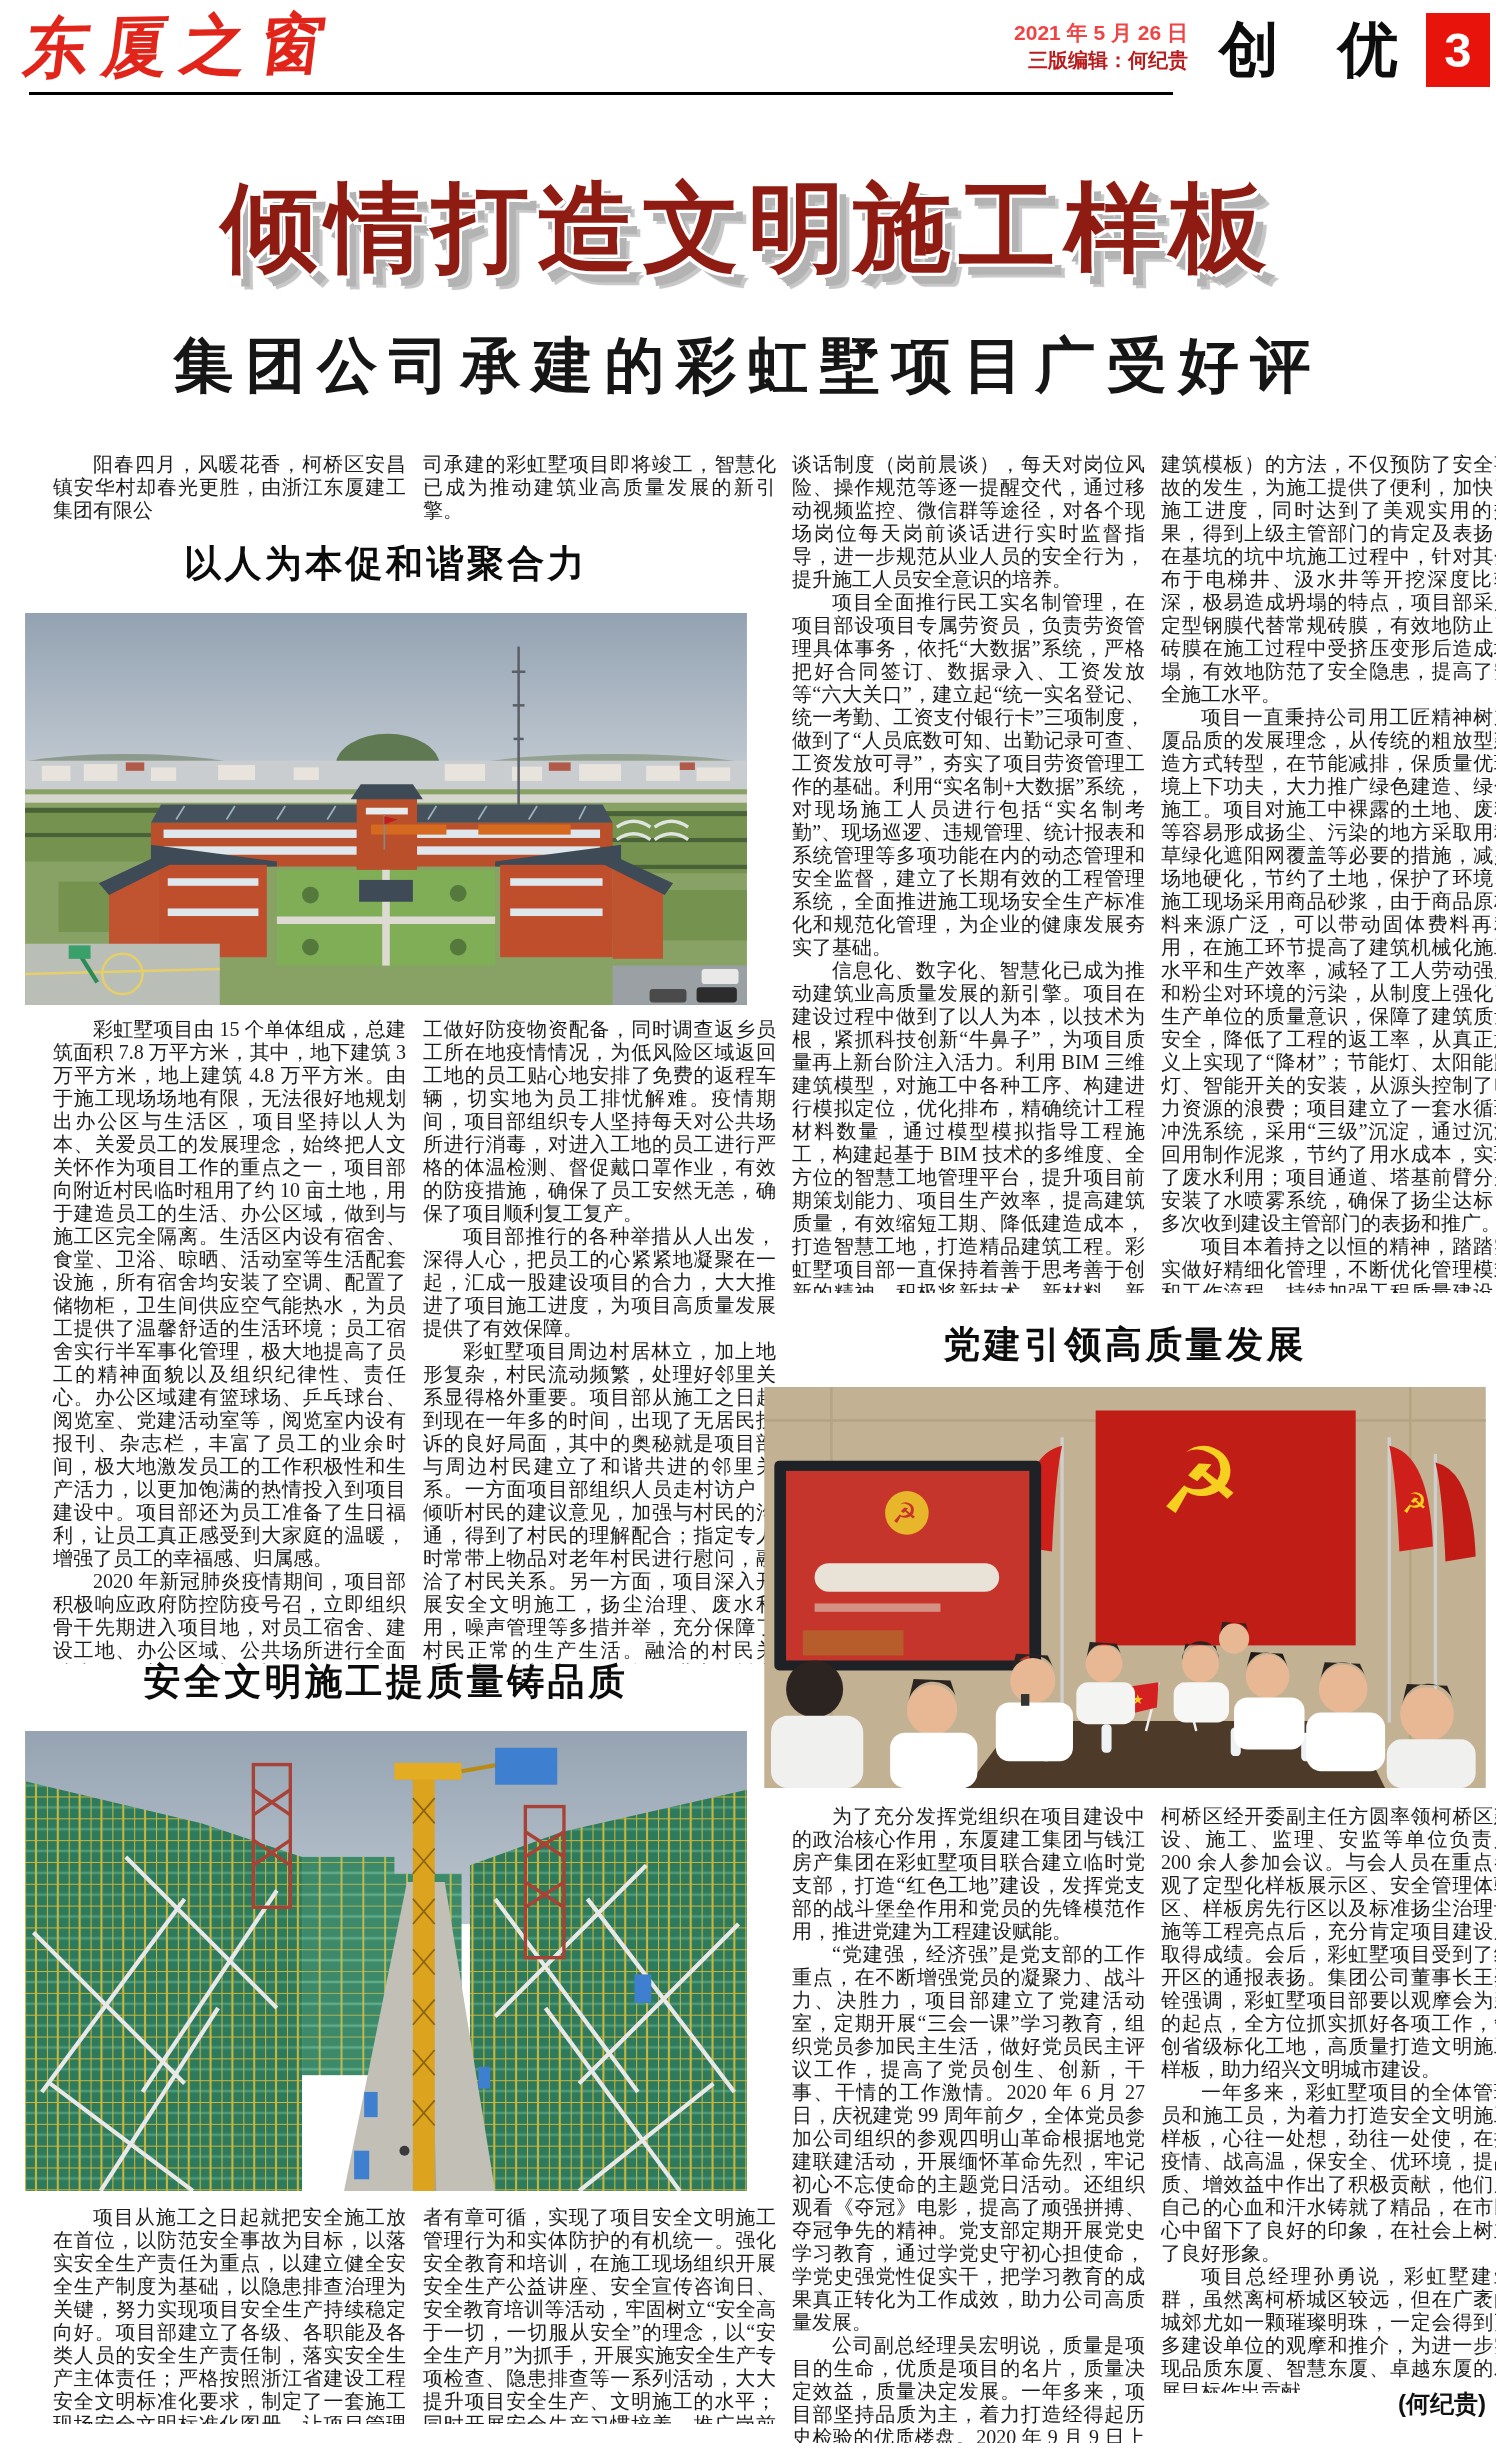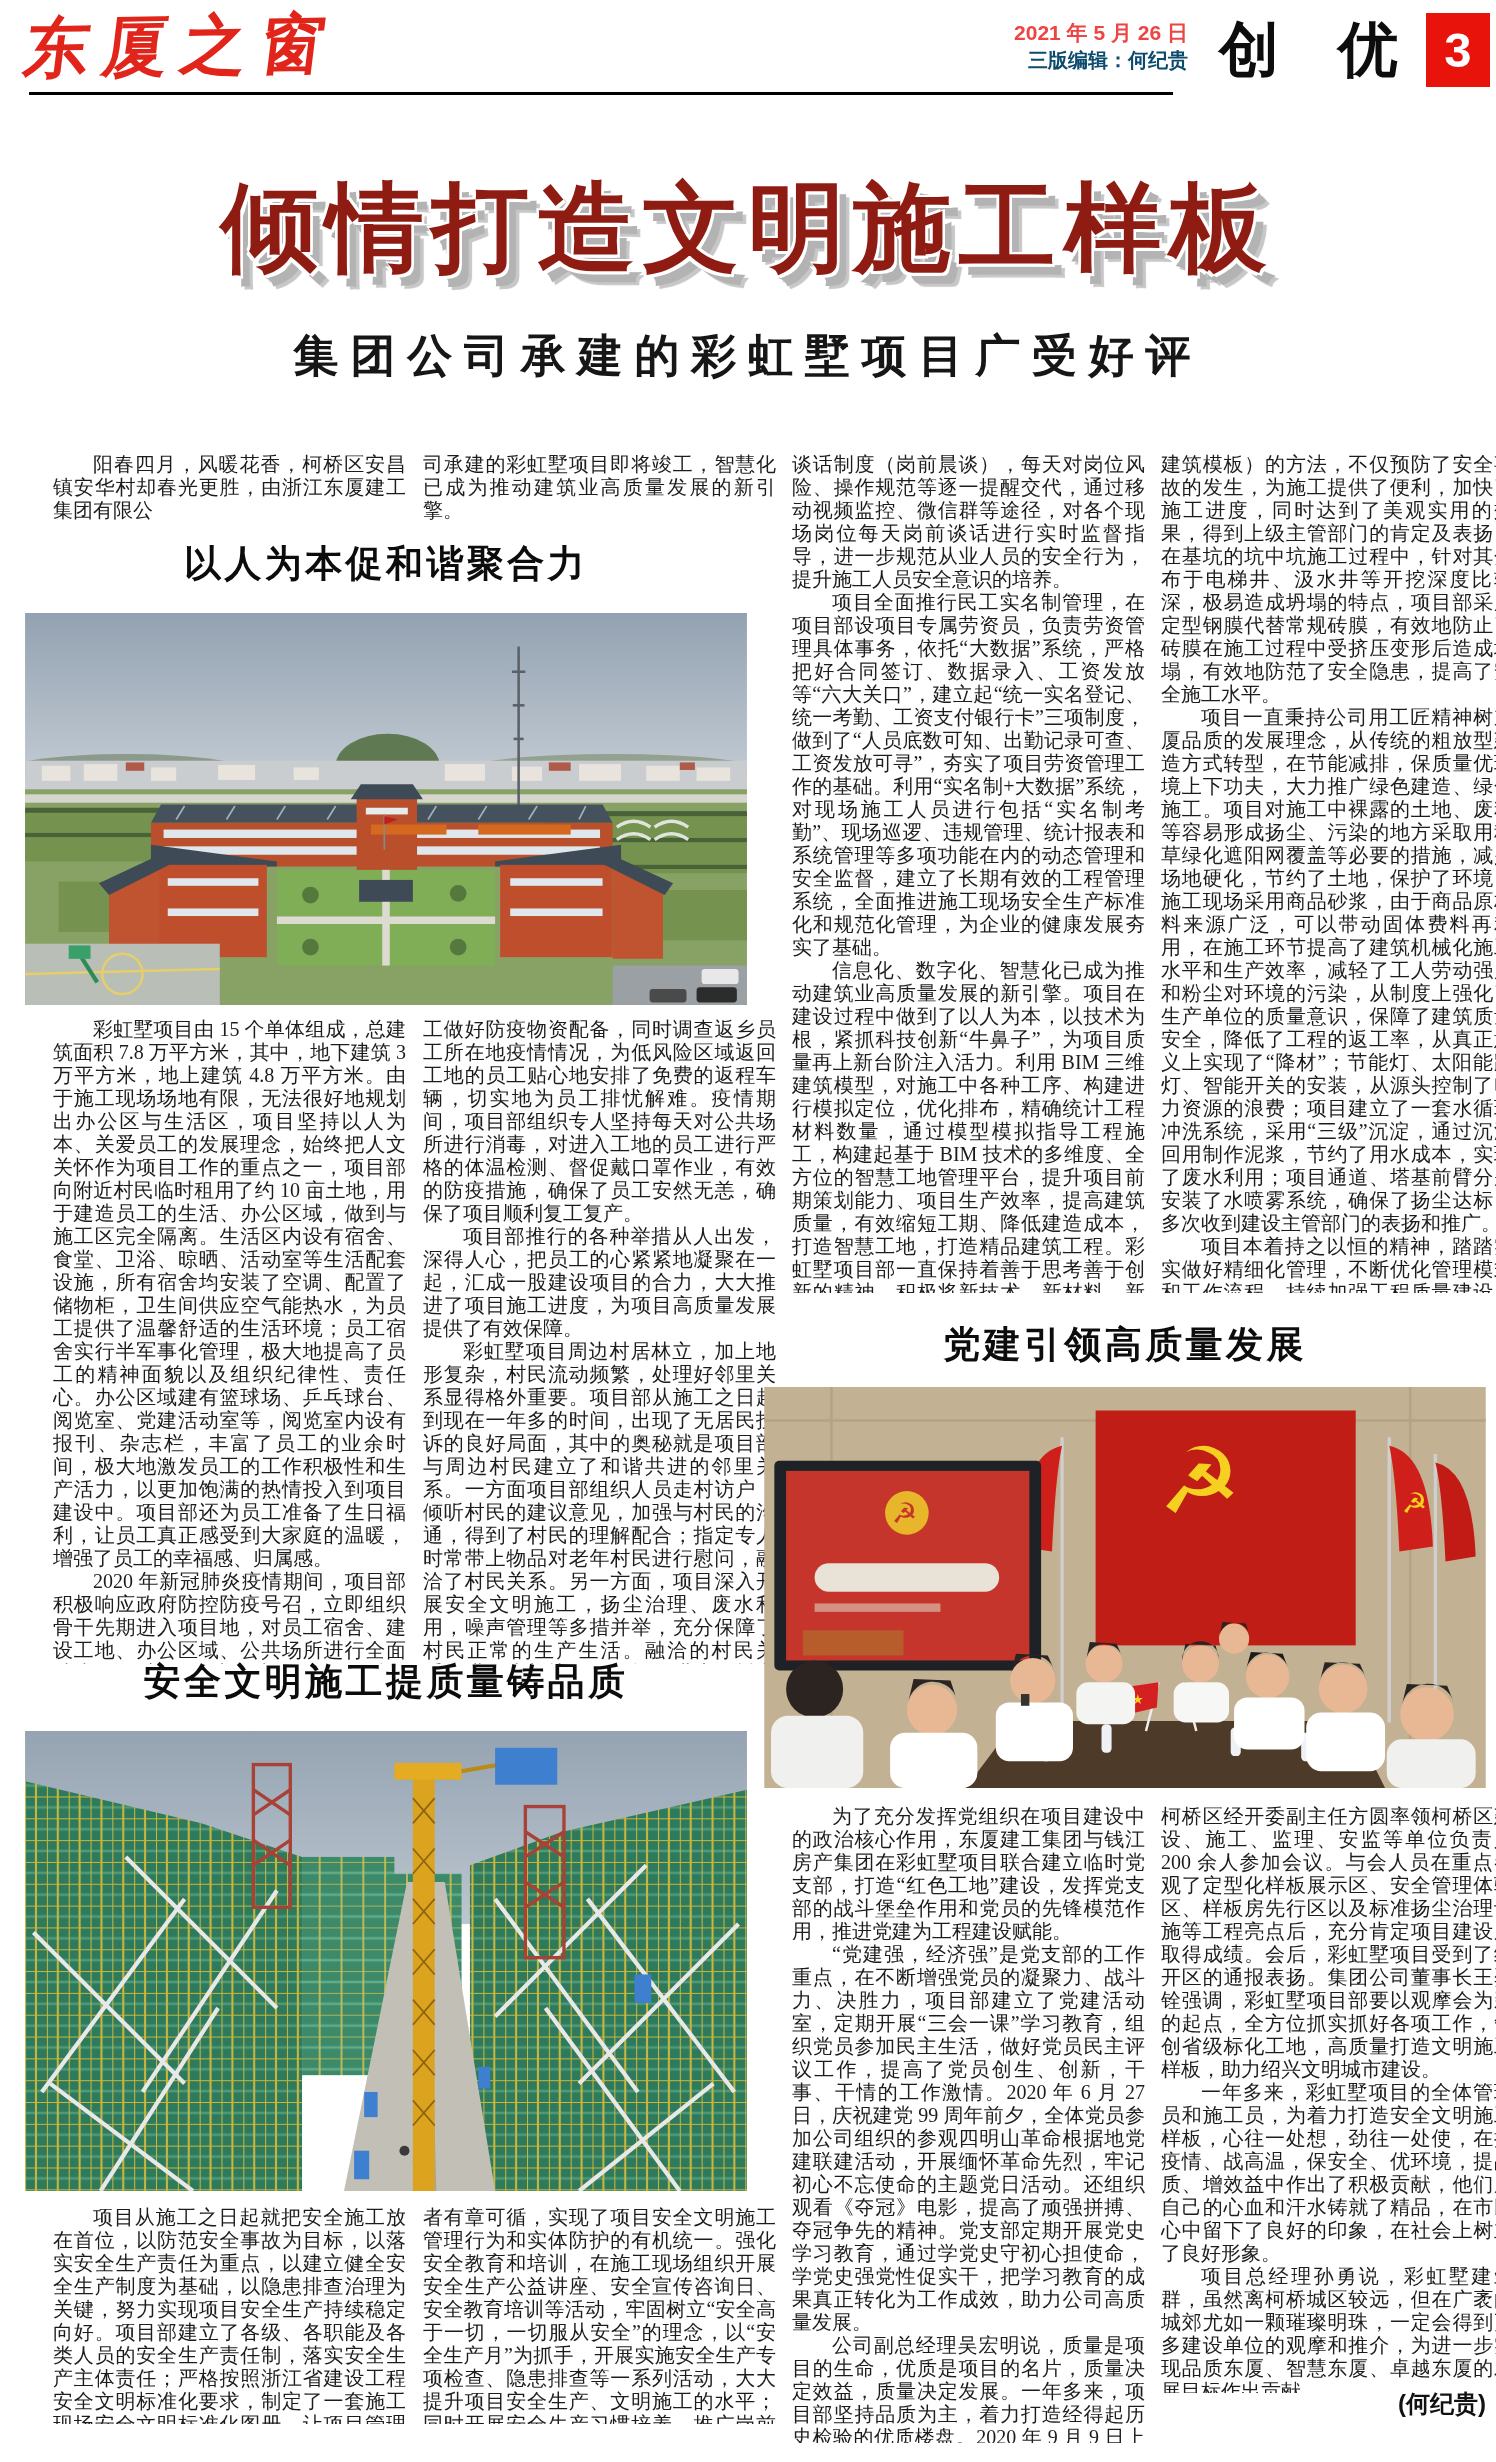--- a/index.html
+++ b/index.html
@@ -4,34 +4,34 @@
 <style>
   html,body{margin:0;padding:0;background:#e9e9e9;}
   .page{position:relative;width:1496px;height:2462px;background:#ffffff;margin:0 auto;overflow:hidden;
         font-family:"Liberation Serif","DejaVu Serif",serif;color:#222;}
   
   .logo{position:absolute;left:25px;top:1.7px;font-size:65px;font-weight:bold;color:#e1251b;
         letter-spacing:13.4px;transform:skewX(-8deg) rotate(-1deg);font-family:"Liberation Serif","DejaVu Serif",serif;}
   .meta-date{position:absolute;left:974px;top:18.5px;width:214px;text-align:right;
         font-family:"Liberation Sans","DejaVu Sans",sans-serif;font-weight:bold;font-size:21px;color:#ef4444;}
   .meta-editor{position:absolute;left:974px;top:47px;width:214px;text-align:right;
-        font-family:"Liberation Sans","DejaVu Sans",sans-serif;font-weight:bold;font-size:20px;color:#0c4a6e;}
+        font-family:"Liberation Sans","DejaVu Sans",sans-serif;font-weight:bold;font-size:20px;color:#b91c1c;}
   .section-title{position:absolute;left:1219px;top:10px;font-size:60px;font-weight:900;
         letter-spacing:22px;color:#0d0d0d;font-family:"Liberation Serif","DejaVu Serif",serif;}
   .page-badge{position:absolute;left:1426px;top:13.4px;width:64px;height:74px;background:#e8140c;
         color:#fff;font-family:"Liberation Sans","DejaVu Sans",sans-serif;font-size:49px;font-weight:bold;
         display:flex;align-items:center;justify-content:center;}
   .mast-rule{position:absolute;left:29px;top:92px;width:1144px;height:2.5px;background:#000;}
   
   .headline{position:absolute;left:0;top:166px;width:1496px;text-align:center;line-height:126px;
         font-weight:bold;font-size:97px;letter-spacing:8.4px;color:#8e1c12;
         text-shadow:-2.5px -2.5px 0 #fff,2.5px -2.5px 0 #fff,-2.5px 2.5px 0 #fff,2.5px 2.5px 0 #fff,
                     9.2px 11px 0 #b3b3b3,12.6px 14.3px 0.8px #c7c7c7;}
   .subheadline{position:absolute;left:0;top:326px;width:1496px;text-align:center;
-        font-size:45px;letter-spacing:11.8px;color:#161616;font-weight:600;}
+        font-size:60px;letter-spacing:11.8px;color:#161616;font-weight:600;}
   
   .sec{position:absolute;text-align:center;font-family:"Liberation Sans","DejaVu Sans",sans-serif;
         font-weight:900;font-size:37px;letter-spacing:3.4px;color:#0c0c0c;}
   .sec1{left:25px;width:722px;top:539px;}
   .sec2{left:25px;width:722px;top:1657px;}
   .sec3{left:764px;width:722px;top:1320px;}
   
   .col{position:absolute;width:353px;font-size:20px;line-height:23px;text-align:justify;
         text-justify:inter-character;color:#1c1c1c;margin-left:28px;}
   .col p{margin:0;padding:0;}

